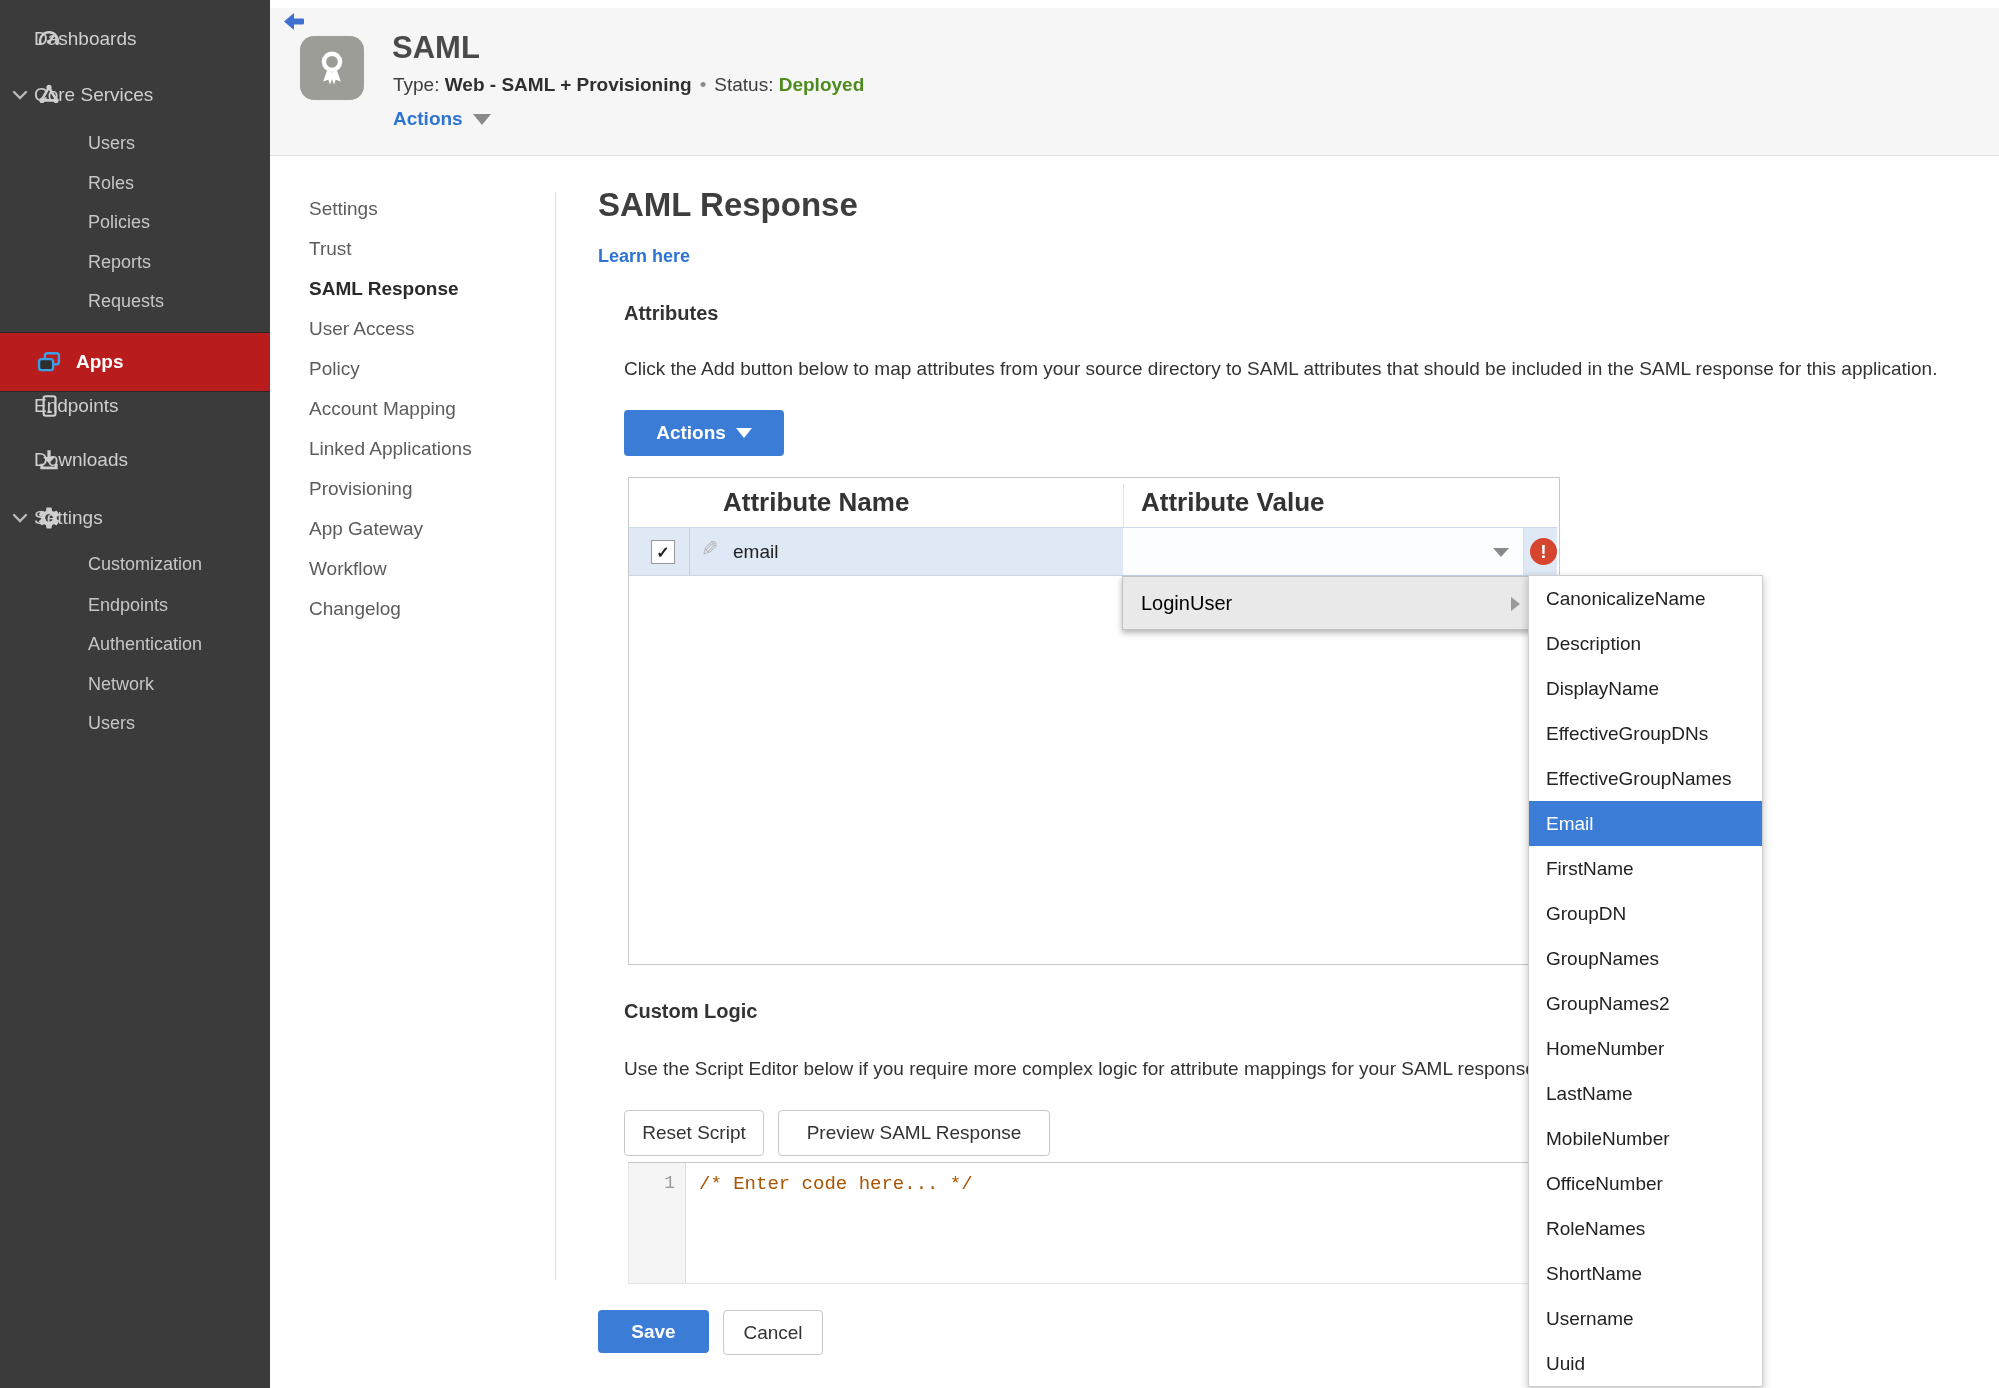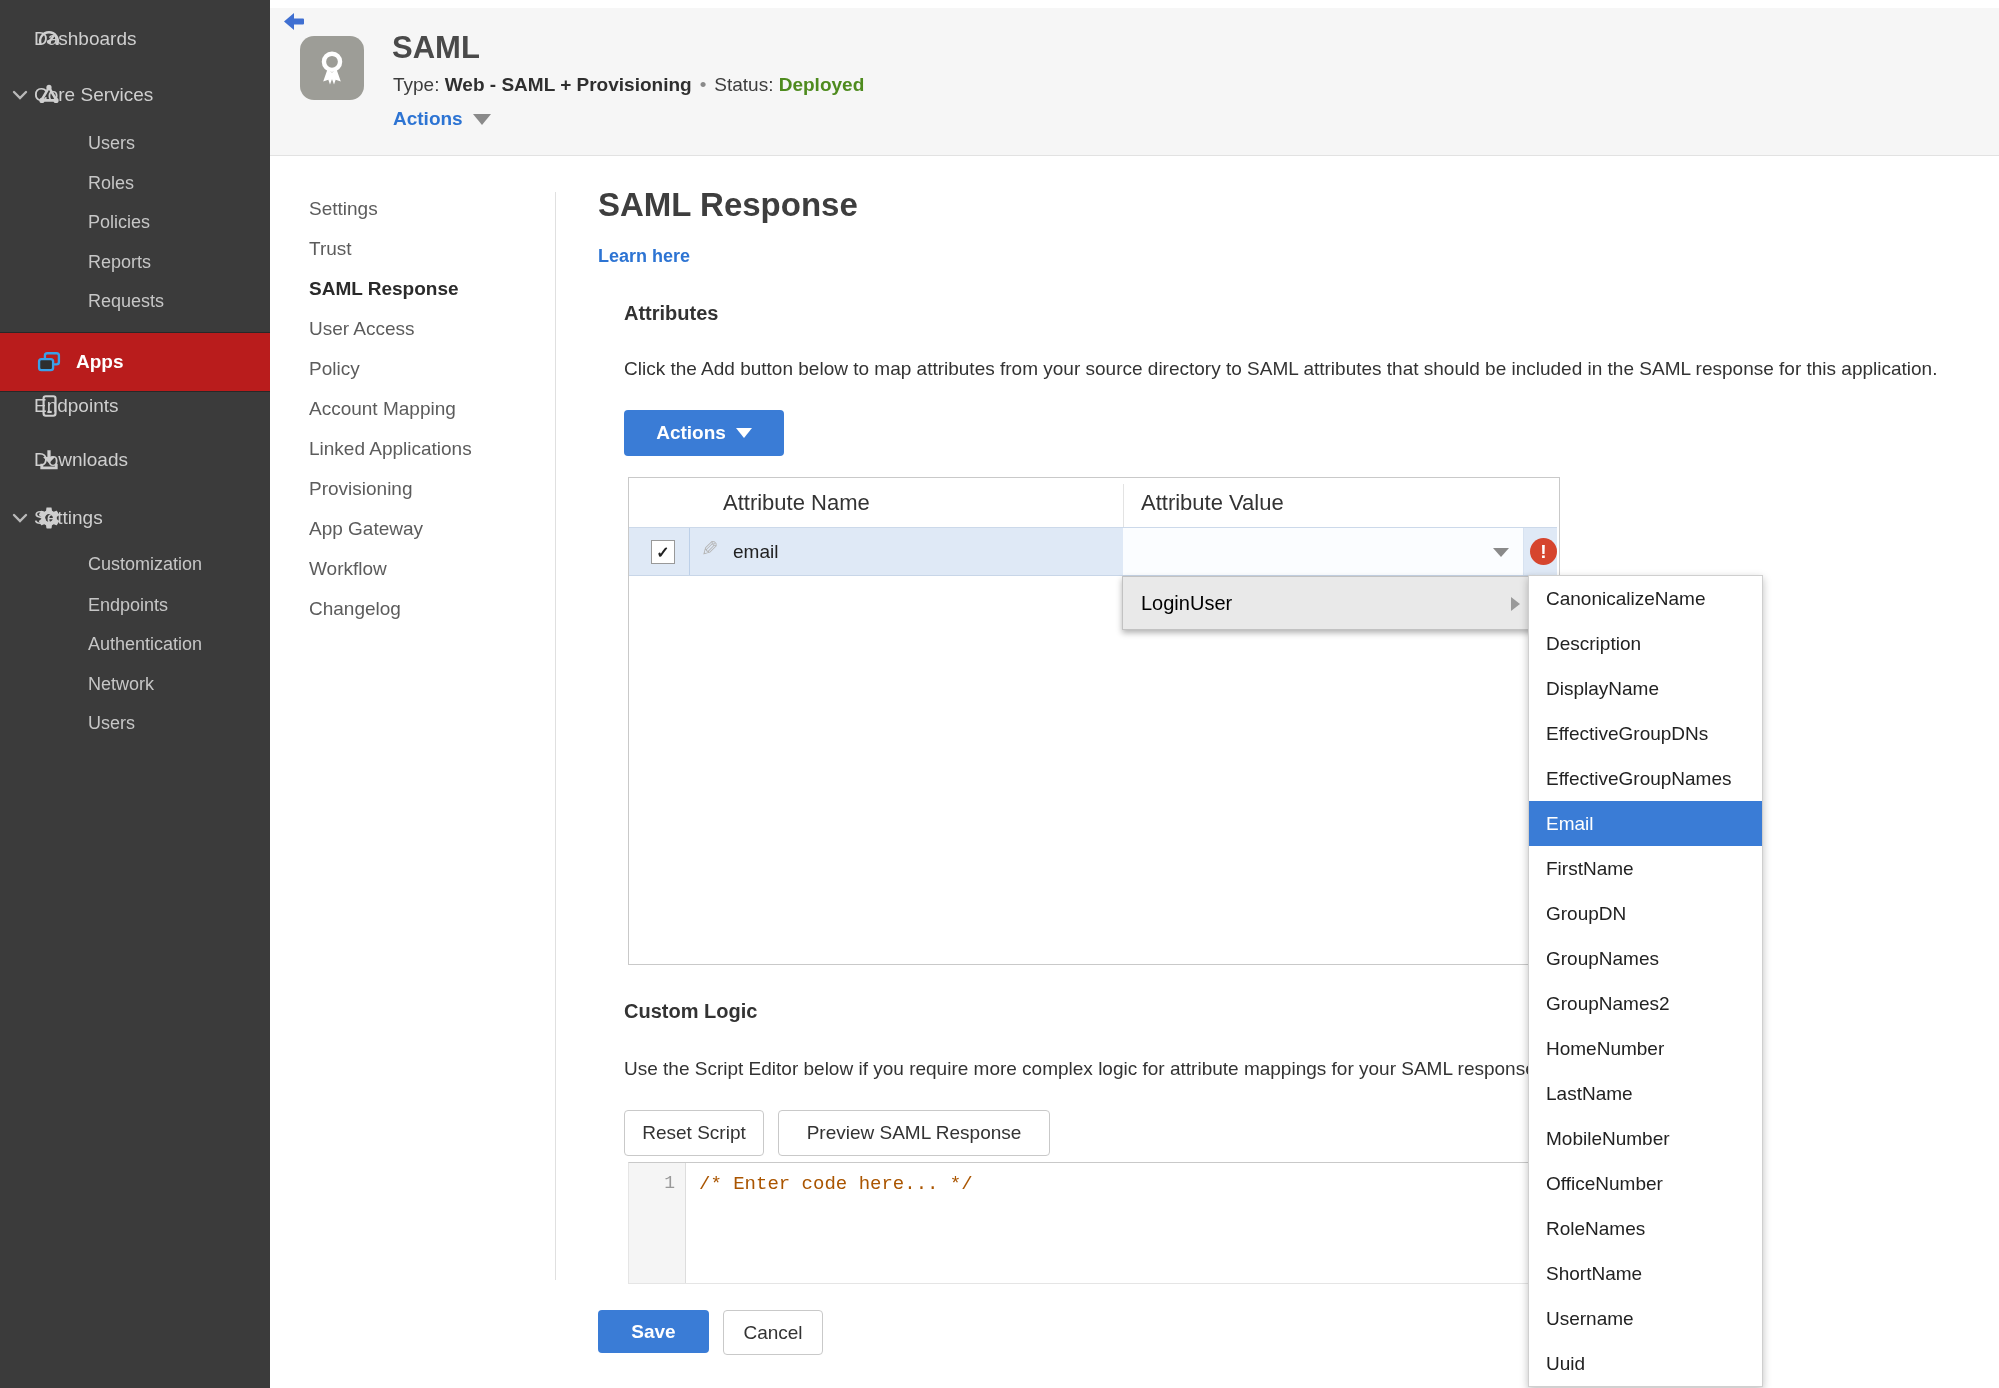--- a/index.html
+++ b/index.html
@@ -45,21 +45,21 @@
   .sec-h{position:absolute;font-size:20px;font-weight:bold;color:#333;}
   .sec-p{position:absolute;font-size:19px;color:#333;white-space:nowrap;}
 
   .btn-blue{position:absolute;display:flex;align-items:center;justify-content:center;background:#3a7cd6;color:#fff;
             font-weight:bold;font-size:19px;border-radius:4px;cursor:pointer;}
   .btn-white{position:absolute;display:flex;align-items:center;justify-content:center;background:#fff;color:#333;
              font-size:19px;border:1px solid #c9c9c9;border-radius:4px;cursor:pointer;}
 
   
   .attr-table{position:absolute;left:628px;top:477px;width:930px;height:486px;border:1px solid #c9c9c9;background:#fff;}
-  .th{position:absolute;top:0;height:49px;display:flex;align-items:center;font-size:22px;font-weight:normal;color:#333;}
+  .th{position:absolute;top:0;height:49px;display:flex;align-items:center;font-size:26px;font-weight:bold;color:#333;}
   .th-name{left:94px;}
   .th-value{left:512px;}
   .hdr-vline{position:absolute;left:494px;top:6px;width:1px;height:43px;background:#e3e3e3;}
   .trow{position:absolute;left:0;top:49px;width:928px;height:47px;background:#dfe9f6;
         border-top:1px solid #ccd9ea;border-bottom:1px solid #c8d6e8;cursor:pointer;}
   .cb{position:absolute;left:22px;top:12px;width:22px;height:22px;background:#fff;border:1px solid #999;
       display:flex;align-items:center;justify-content:center;font-size:16px;font-weight:bold;color:#222;cursor:pointer;}
   .row-vline{position:absolute;left:60px;top:0;width:1px;height:47px;background:#bdd0e8;}
   .pencil{position:absolute;left:72px;top:9px;font-size:21px;color:#b5b5b5;transform:scaleX(-1);cursor:pointer;}
   .cell-name{position:absolute;left:104px;top:0;height:47px;display:flex;align-items:center;font-size:19px;color:#222;}

